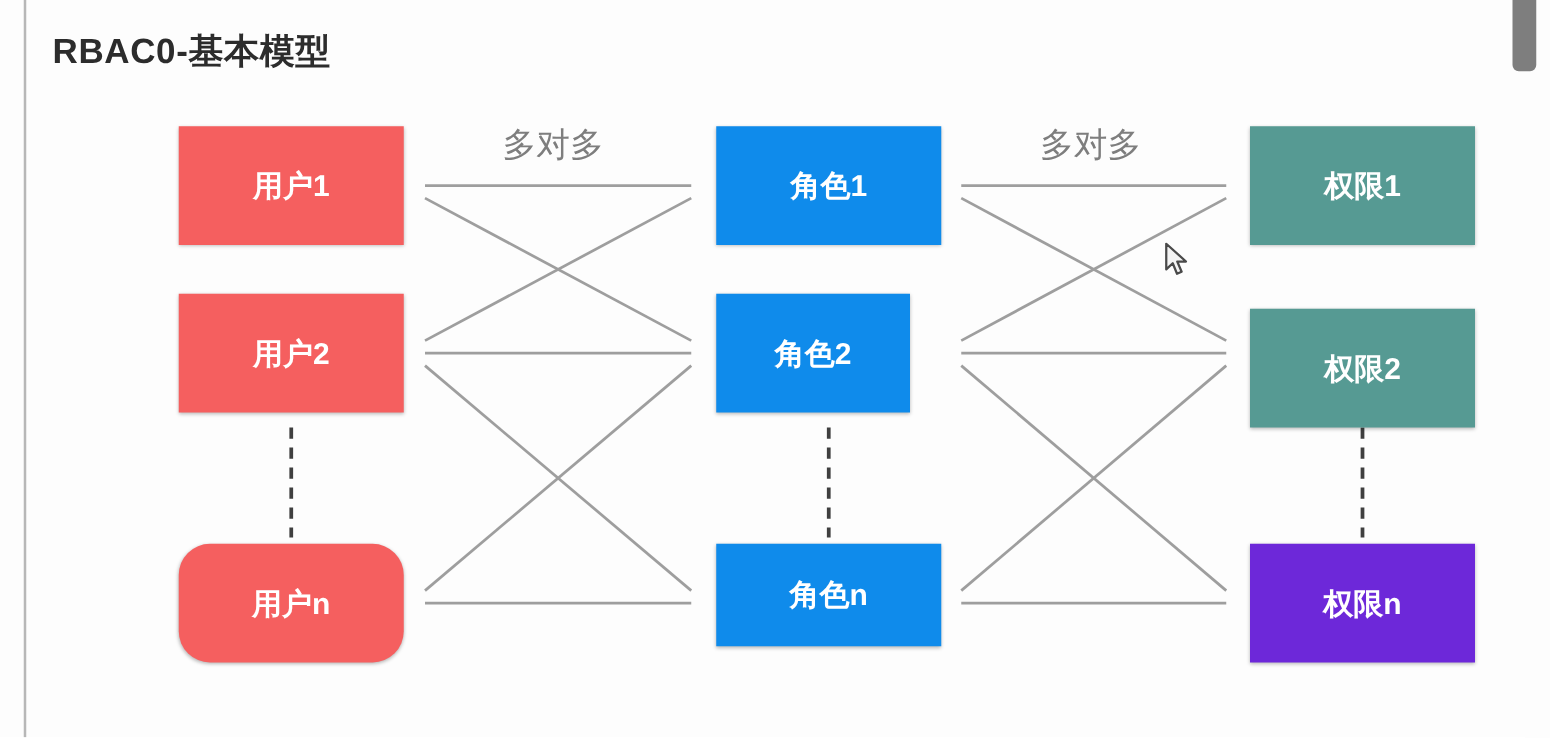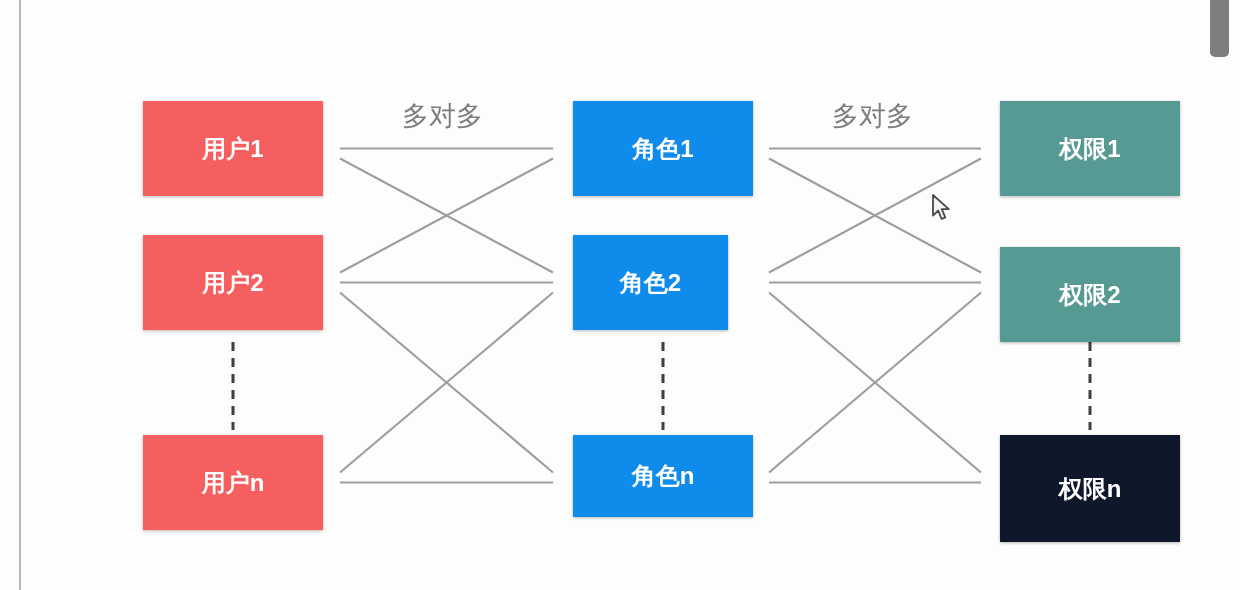--- a/index.html
+++ b/index.html
@@ -18,20 +18,21 @@
     border-radius:0 0 5px 5px;}
   .cursor{position:absolute;left:930px;top:194px;width:24px;height:28px;}
 </style>
 </head>
 <body>
 
 <div class="stage">
 
   <div class="left-border"></div>
 
+  <h1 class="page-title">RBAC0-基本模型</h1>
 
   <span class="rel-label rel-left">多对多</span>
   <span class="rel-label rel-right">多对多</span>
 
   <svg class="conn" id="conn-svg" width="1240" height="590">
       <line x1="340" y1="148.5" x2="553" y2="148.5" stroke="#9e9e9e" stroke-width="2.2"></line>
       <line x1="340" y1="158.5" x2="553" y2="272.5" stroke="#9e9e9e" stroke-width="2.2"></line>
       <line x1="340" y1="272.5" x2="553" y2="158.5" stroke="#9e9e9e" stroke-width="2.2"></line>
       <line x1="340" y1="282.5" x2="553" y2="282.5" stroke="#9e9e9e" stroke-width="2.2"></line>
       <line x1="340" y1="292.5" x2="553" y2="472.5" stroke="#9e9e9e" stroke-width="2.2"></line>
@@ -45,27 +46,27 @@
       <line x1="769" y1="472.5" x2="981" y2="292.5" stroke="#9e9e9e" stroke-width="2.2"></line>
       <line x1="769" y1="482.5" x2="981" y2="482.5" stroke="#9e9e9e" stroke-width="2.2"></line>
       <line x1="233" y1="342" x2="233" y2="430" stroke="#3f3f3f" stroke-width="3" stroke-dasharray="9,7"></line>
       <line x1="663" y1="342" x2="663" y2="430" stroke="#3f3f3f" stroke-width="3" stroke-dasharray="9,7"></line>
       <line x1="1090" y1="342" x2="1090" y2="430" stroke="#3f3f3f" stroke-width="3" stroke-dasharray="9,7"></line>
     </svg>
 
   <div id="nodes">
       <div class="node" style="left: 143px; top: 101px; width: 180px; height: 95px; background: rgb(245, 95, 95);">用户1</div>
       <div class="node" style="left: 143px; top: 235px; width: 180px; height: 95px; background: rgb(245, 95, 95);">用户2</div>
-      <div class="node" style="left: 143px; top: 435px; width: 180px; height: 95px; background: rgb(245, 95, 95);">用户n</div>
+      <div class="node" style="left: 143px; top: 435px; width: 180px; height: 95px; background: rgb(245, 95, 95); border-radius: 25px;">用户n</div>
       <div class="node" style="left: 573px; top: 101px; width: 180px; height: 95px; background: rgb(15, 139, 235);">角色1</div>
       <div class="node" style="left: 573px; top: 235px; width: 155px; height: 95px; background: rgb(15, 139, 235);">角色2</div>
       <div class="node" style="left: 573px; top: 435px; width: 180px; height: 82px; background: rgb(15, 139, 235);">角色n</div>
       <div class="node" style="left: 1000px; top: 101px; width: 180px; height: 95px; background: rgb(86, 154, 147);">权限1</div>
       <div class="node" style="left: 1000px; top: 235px; width: 180px; height: 95px; background: rgb(86, 154, 147); margin-top: 12px;">权限2</div>
-      <div class="node" style="left: 1000px; top: 435px; width: 180px; height: 107px; background: #0f172a;">权限n</div>
+      <div class="node" style="left: 1000px; top: 435px; width: 180px; height: 95px; background: #6d28d9;">权限n</div>
     </div>
 
   <svg class="cursor" viewBox="0 0 24 28">
     <path d="M3 1 L3 21.5 L8.2 16.6 L11.6 25 L15.3 23.4 L11.8 15.2 L18.8 15.2 Z" fill="#f4f4f4" stroke="#4a4a4a" stroke-width="1.8" stroke-linejoin="round"></path>
   </svg>
 
 
   <div class="scroll-thumb"></div>
 
 </div>

